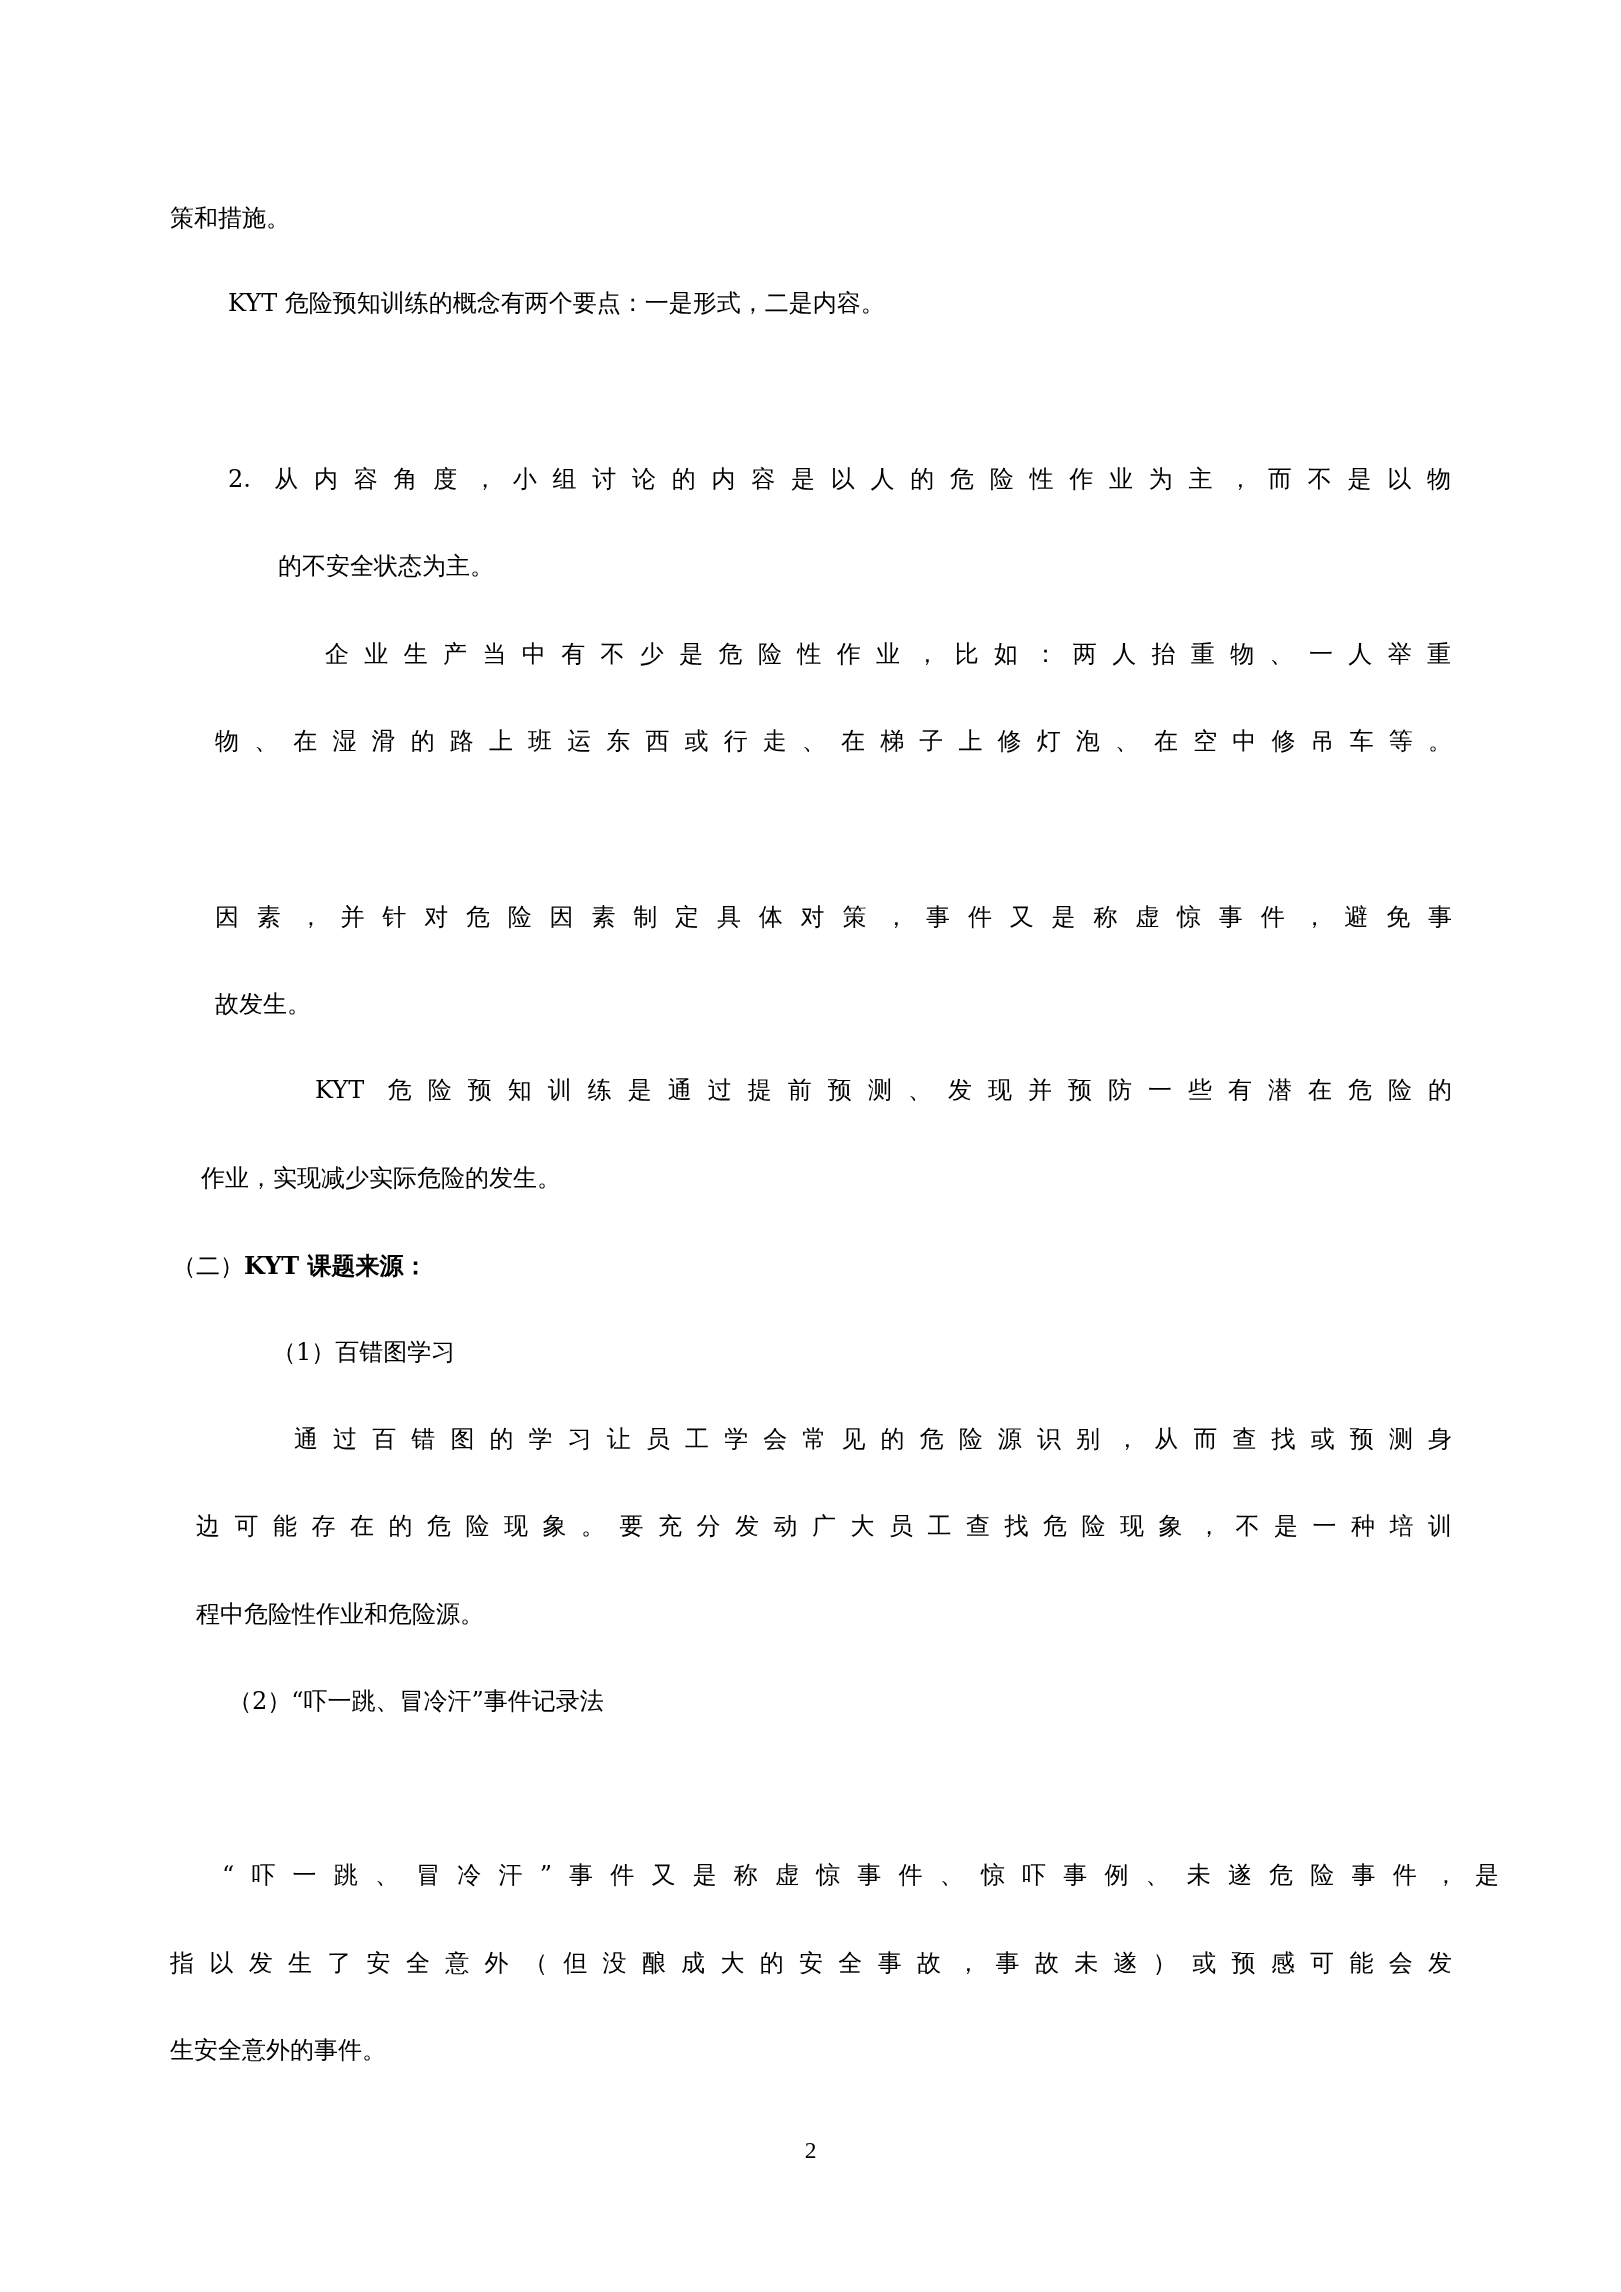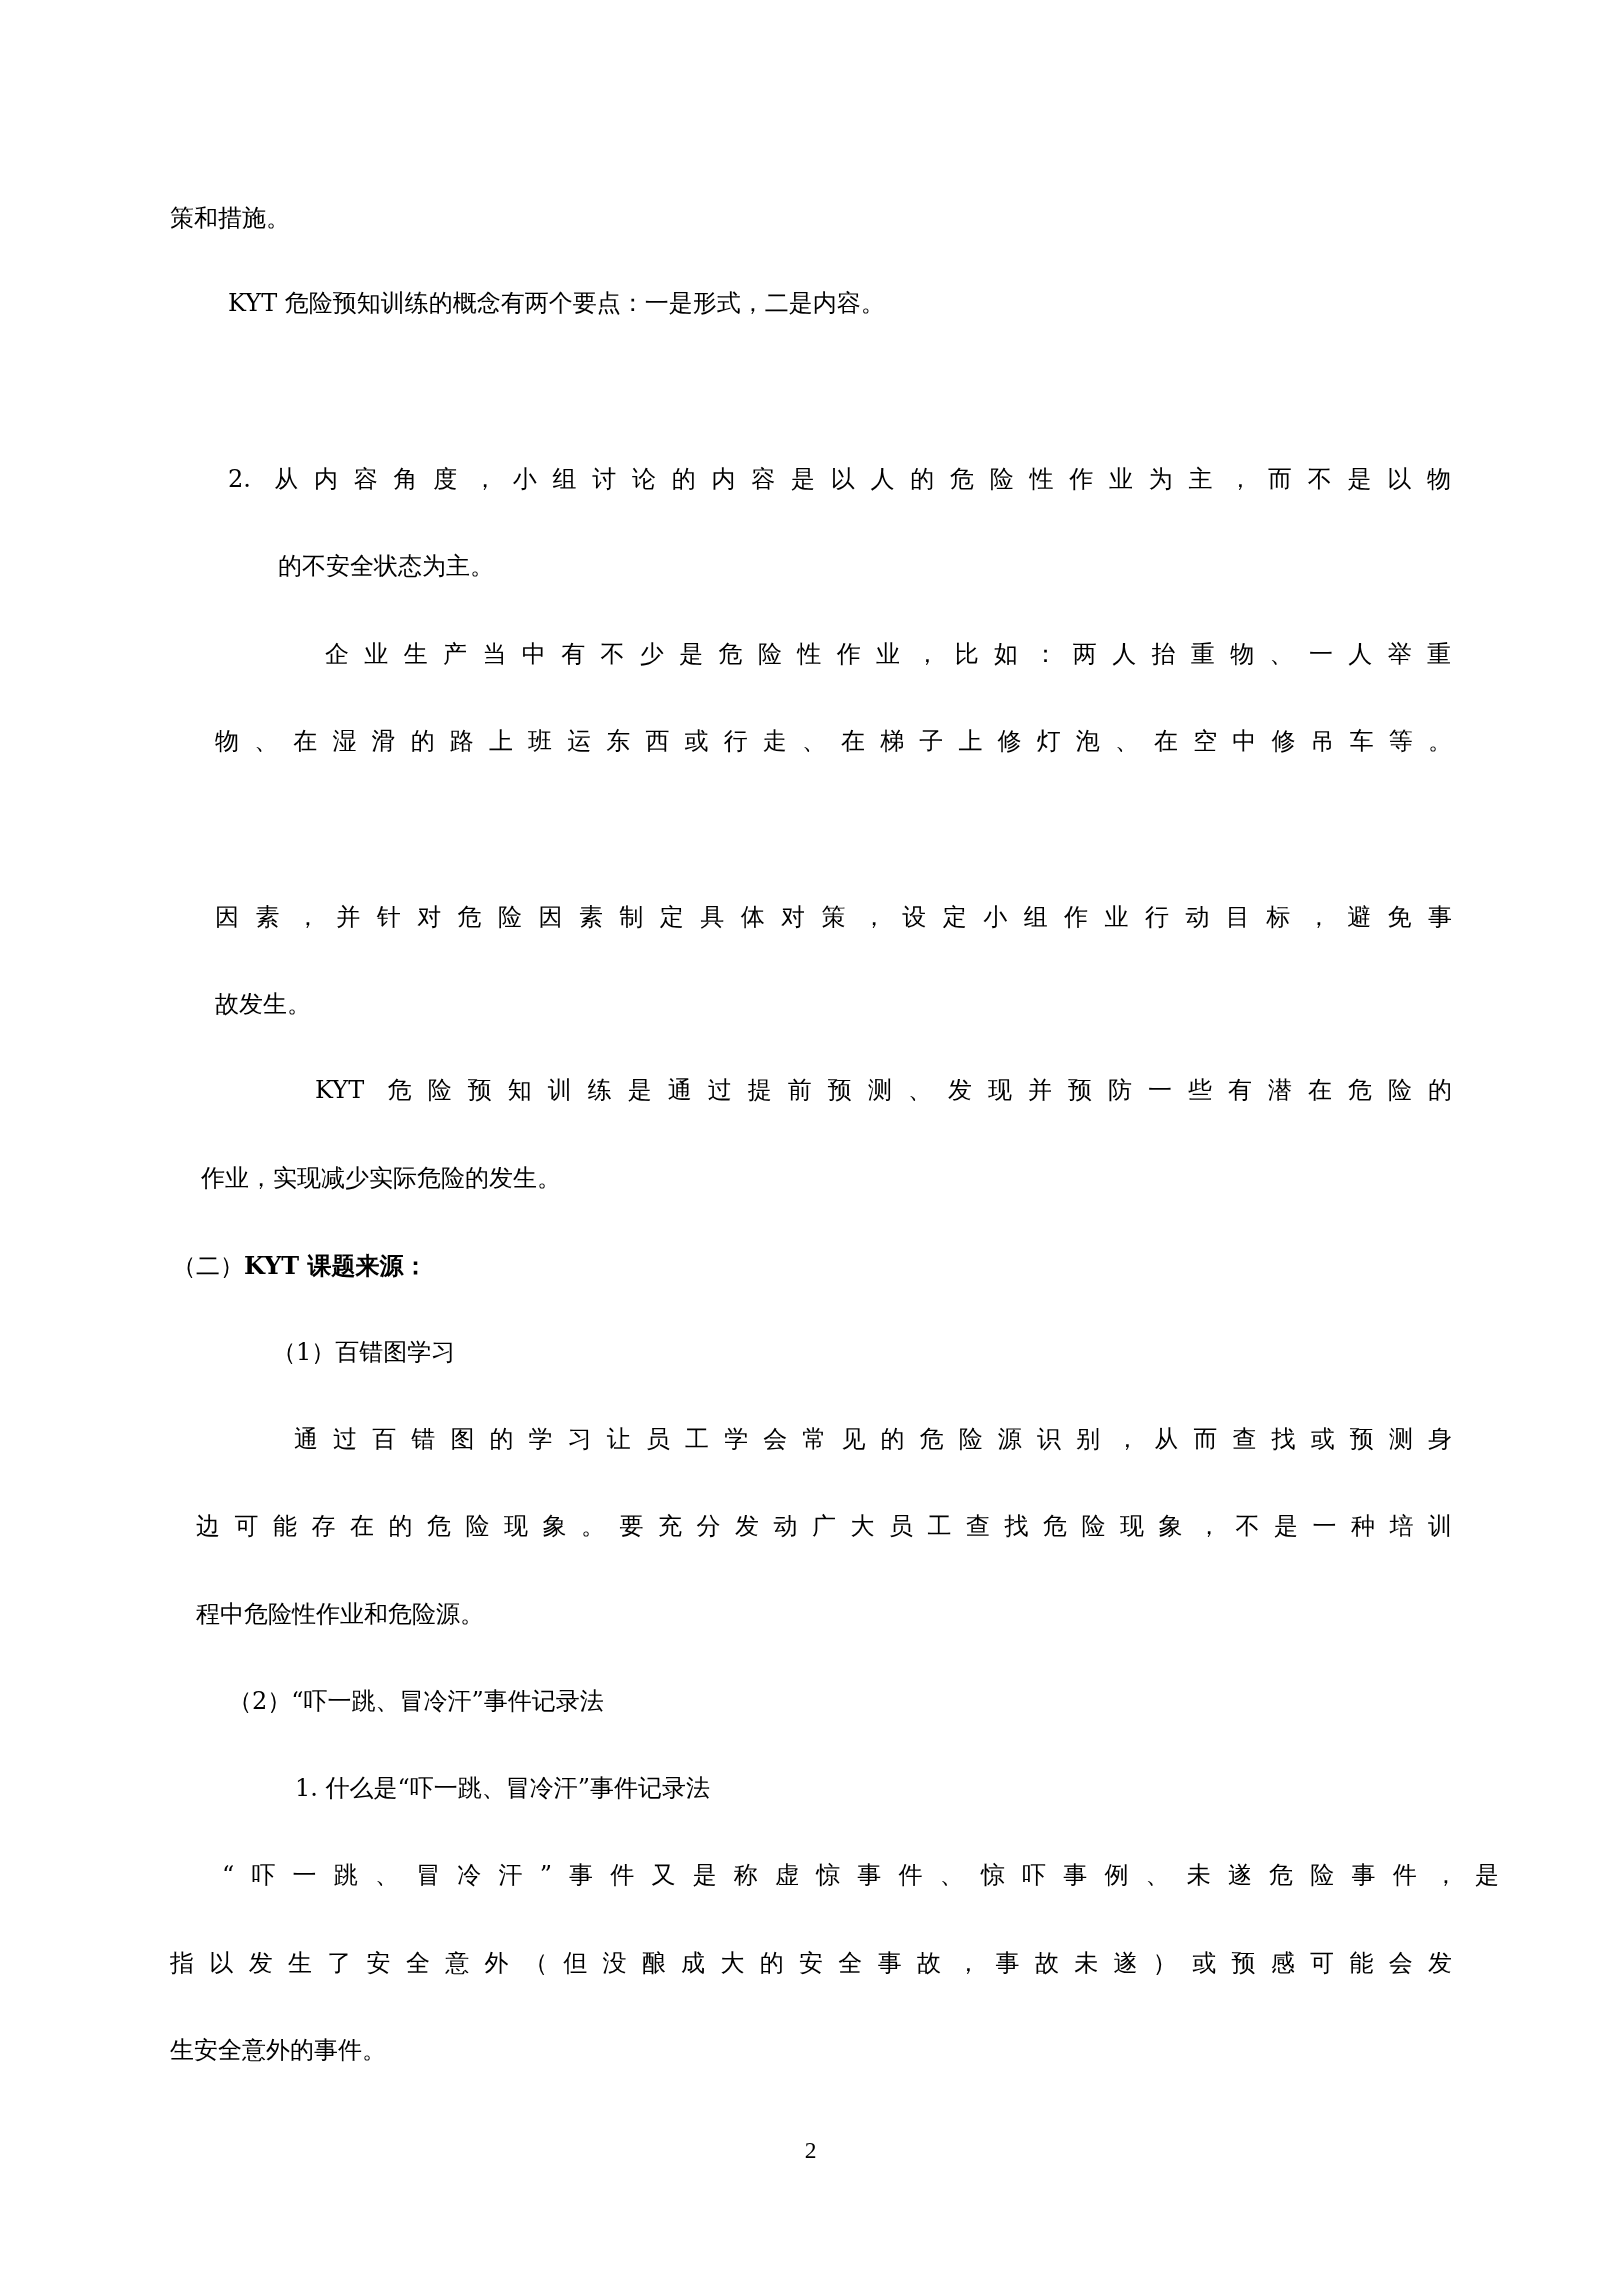--- a/index.html
+++ b/index.html
@@ -54,39 +54,38 @@
 
   <div class="line" style="left:228px; top:284px;">KYT 危险预知训练的概念有两个要点：一是形式，二是内容。</div>
 
 
   <div class="line justify" style="left:228px; top:460px; width:1223px;">2.  从内容角度，小组讨论的内容是以人的危险性作业为主，而不是以物</div>
   <div class="line" style="left:278px; top:547px;">的不安全状态为主。</div>
 
   <div class="line justify" style="left:325px; top:635px; width:1126px;">企业生产当中有不少是危险性作业，比如：两人抬重物、一人举重</div>
   <div class="line justify" style="left:215px; top:722px; width:1237px;">物、在湿滑的路上班运东西或行走、在梯子上修灯泡、在空中修吊车等。</div>
 
-  <div class="line justify" style="left:215px; top:898px; width:1237px;">因素，并针对危险因素制定具体对策，设定小组作业行动目标，避免事</div>
+  <div class="line justify" style="left:215px; top:898px; width:1237px;">因素，并针对危险因素制定具体对策，事件又是称虚惊事件，避免事</div>
   <div class="line" style="left:215px; top:985px;">故发生。</div>
 
   <div class="line justify" style="left:315px; top:1071px; width:1137px;">KYT 危险预知训练是通过提前预测、发现并预防一些有潜在危险的</div>
   <div class="line" style="left:201px; top:1159px;">作业，实现减少实际危险的发生。</div>
 
   <div class="line" style="left:172px; top:1246px;">
     <span>（二）</span><span class="bold">KYT 课题来源：</span>
   </div>
 
   <div class="line" style="left:272px; top:1333px;">（1）百错图学习</div>
 
   <div class="line justify" style="left:294px; top:1420px; width:1158px;">通过百错图的学习让员工学会常见的危险源识别，从而查找或预测身</div>
   <div class="line justify" style="left:196px; top:1507px; width:1256px;">边可能存在的危险现象。要充分发动广大员工查找危险现象，不是一种培训</div>
   <div class="line" style="left:196px; top:1595px;">程中危险性作业和危险源。</div>
 
   <div class="line" style="left:228px; top:1682px;">（2）“吓一跳、冒冷汗”事件记录法</div>
 
-  <div class="line" style="left:295px; top:1769px;">1. 什么是“吓一跳、冒冷汗”事件记录法</div>
 
   <div class="line justify" style="left:174px; top:1856px; width:1277px;margin-left:48px;">“吓一跳、冒冷汗”事件又是称虚惊事件、惊吓事例、未遂危险事件，是</div>
   <div class="line justify" style="left:170px; top:1944px; width:1282px;">指以发生了安全意外（但没酿成大的安全事故，事故未遂）或预感可能会发</div>
   <div class="line" style="left:170px; top:2031px;">生安全意外的事件。</div>
 
   <div class="page-number">2</div>
 
 </div>
 
 

